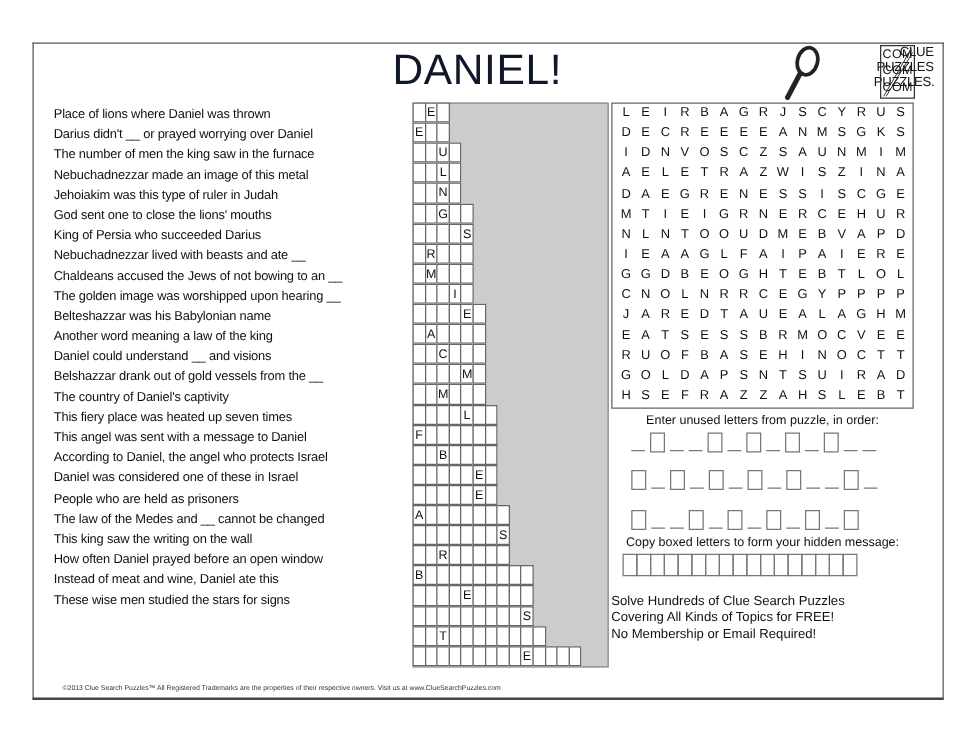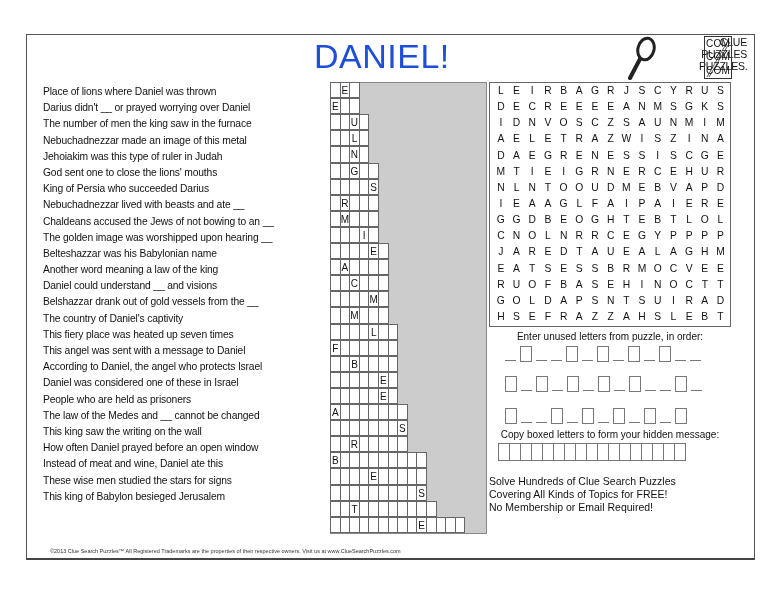--- a/index.html
+++ b/index.html
@@ -1,21 +1,21 @@
 <!DOCTYPE html>
 <html><head>
 <meta charset="utf-8">
 <style>
   html, body { margin: 0; padding: 0; background: #ffffff; }
   body { width: 768px; height: 593px; position: relative; overflow: hidden;
          font-family: "Liberation Sans", sans-serif; color: #111; }
   .frame { position: absolute; left: 26px; top: 34px; width: 729px; height: 526px;
            border: 1px solid #555; border-bottom: 2px solid #444; box-sizing: border-box; }
   .title { position: absolute; left: 314px; top: 37px; font-size: 34px; letter-spacing: 0.5px;
-           font-family: "Liberation Sans", sans-serif; color: #1d4ed8; }
+           font-family: "Liberation Sans", sans-serif; color: #0f172a; }
   .logo { position: absolute; left: 620px; top: 34px; width: 112px; height: 46px; }
   .logo .glass { position: absolute; left: 2px; top: 2px; width: 40px; height: 44px; }
   .logo .words { position: absolute; left: 33px; top: 2px; font-weight: normal; font-size: 10.5px;
                  line-height: 12px; text-align: right; width: 48px; letter-spacing: -0.2px; padding-left: 46px; }
   .logo .com { position: absolute; left: 84px; top: 2px; width: 26px; height: 41px;
                border: 1px solid #333; font-size: 10px; line-height: 13.3px; }
   .logo .com div { display: flex; justify-content: space-around; padding: 0 1px; }
   .clues { position: absolute; left: 43px; top: 84px; width: 280px; }
   .clue { font-size: 10.3px; line-height: 16.2px; height: 16.2px; white-space: nowrap;
           letter-spacing: -0.15px; color: #111; }
@@ -99,21 +99,20 @@
     <div class="clue">This fiery place was heated up seven times</div>
     <div class="clue">This angel was sent with a message to Daniel</div>
     <div class="clue">According to Daniel, the angel who protects Israel</div>
     <div class="clue">Daniel was considered one of these in Israel</div>
     <div class="clue">People who are held as prisoners</div>
     <div class="clue">The law of the Medes and __ cannot be changed</div>
     <div class="clue">This king saw the writing on the wall</div>
     <div class="clue">How often Daniel prayed before an open window</div>
     <div class="clue">Instead of meat and wine, Daniel ate this</div>
     <div class="clue">These wise men studied the stars for signs</div>
-    <div class="clue">This king of Babylon besieged Jerusalem</div>
   </div>
 
 <div class="answers" id="answers">
     <div class="arow" style="top: -1px;">
       <div class="acell"></div>
       <div class="acell">E</div>
       <div class="acell"></div>
     </div>
     <div class="arow" style="top: 15.1px;">
       <div class="acell">E</div>

